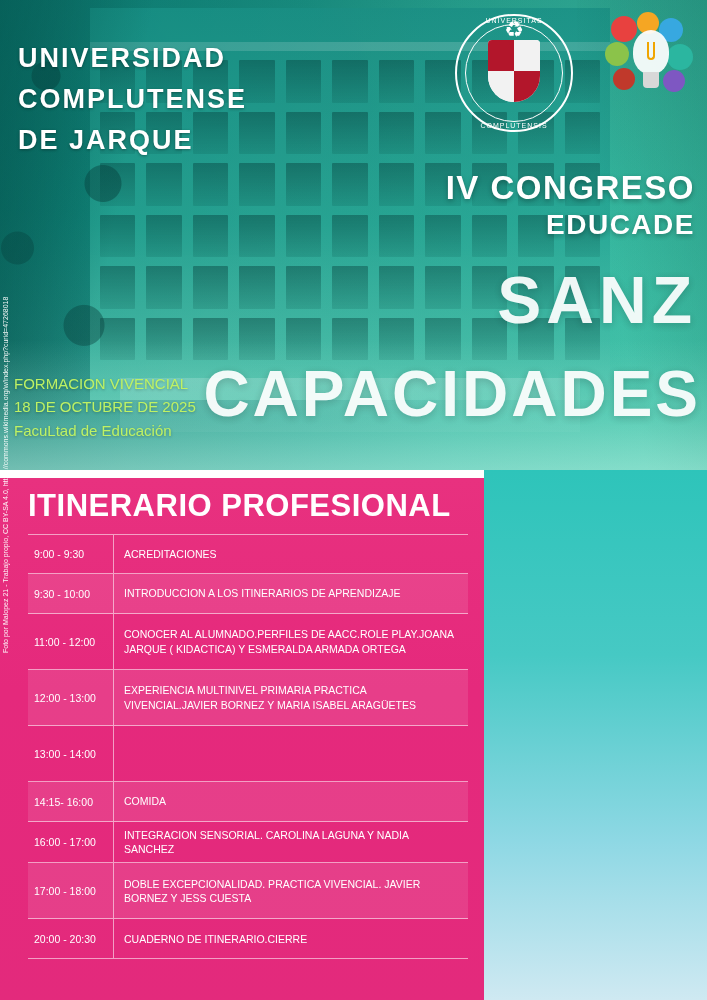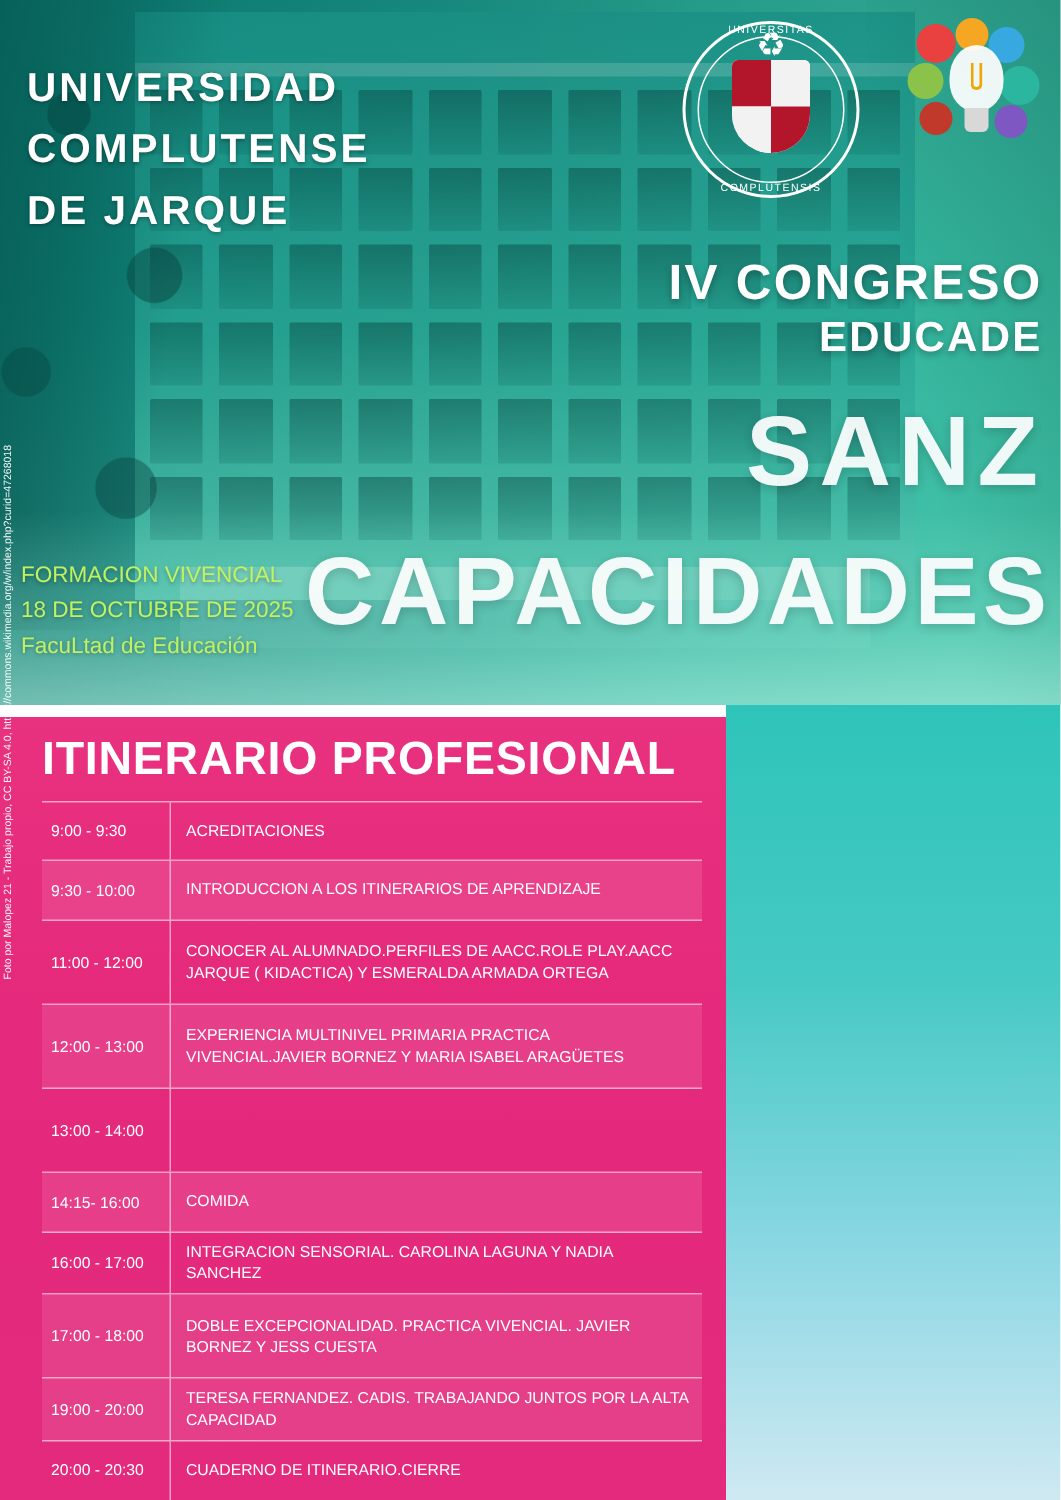--- a/index.html
+++ b/index.html
@@ -371,45 +371,41 @@
           <div class="row">
             <div class="time">9:00 - 9:30</div>
             <div class="desc">ACREDITACIONES</div>
           </div>
           <div class="row alt">
             <div class="time">9:30 - 10:00</div>
             <div class="desc">INTRODUCCION A LOS ITINERARIOS DE APRENDIZAJE</div>
           </div>
           <div class="row tall">
             <div class="time">11:00 - 12:00</div>
-            <div class="desc">CONOCER AL ALUMNADO.PERFILES DE AACC.ROLE PLAY.AACC JARQUE ( KIDACTICA) Y ESMERALDA ARMADA ORTEGA</div>
+            <div class="desc">CONOCER AL ALUMNADO.PERFILES DE AACC.ROLE PLAY.JOANA JARQUE ( KIDACTICA) Y ESMERALDA ARMADA ORTEGA</div>
           </div>
           <div class="row alt tall">
             <div class="time">12:00 - 13:00</div>
             <div class="desc">EXPERIENCIA MULTINIVEL PRIMARIA PRACTICA VIVENCIAL.JAVIER BORNEZ Y MARIA ISABEL ARAGÜETES</div>
           </div>
           <div class="row tall">
             <div class="time">13:00 - 14:00</div>
           </div>
           <div class="row alt">
             <div class="time">14:15- 16:00</div>
             <div class="desc">COMIDA</div>
           </div>
           <div class="row">
             <div class="time">16:00 - 17:00</div>
             <div class="desc">INTEGRACION SENSORIAL. CAROLINA LAGUNA Y NADIA SANCHEZ</div>
           </div>
           <div class="row alt tall">
             <div class="time">17:00 - 18:00</div>
             <div class="desc">DOBLE EXCEPCIONALIDAD. PRACTICA VIVENCIAL. JAVIER BORNEZ Y JESS  CUESTA</div>
           </div>
-          <div class="row alt">
-            <div class="time">19:00 - 20:00</div>
-            <div class="desc">TERESA FERNANDEZ. CADIS. TRABAJANDO JUNTOS POR LA ALTA CAPACIDAD</div>
-          </div>
           <div class="row">
             <div class="time">20:00 - 20:30</div>
             <div class="desc">CUADERNO DE ITINERARIO.CIERRE</div>
           </div>
         </div>
       <div class="credit">Foto por Malopez 21 - Trabajo propio, CC BY-SA 4.0, https://commons.wikimedia.org/w/index.php?curid=47268018</div>
     </div>
 
     <div class="right-col">
 

